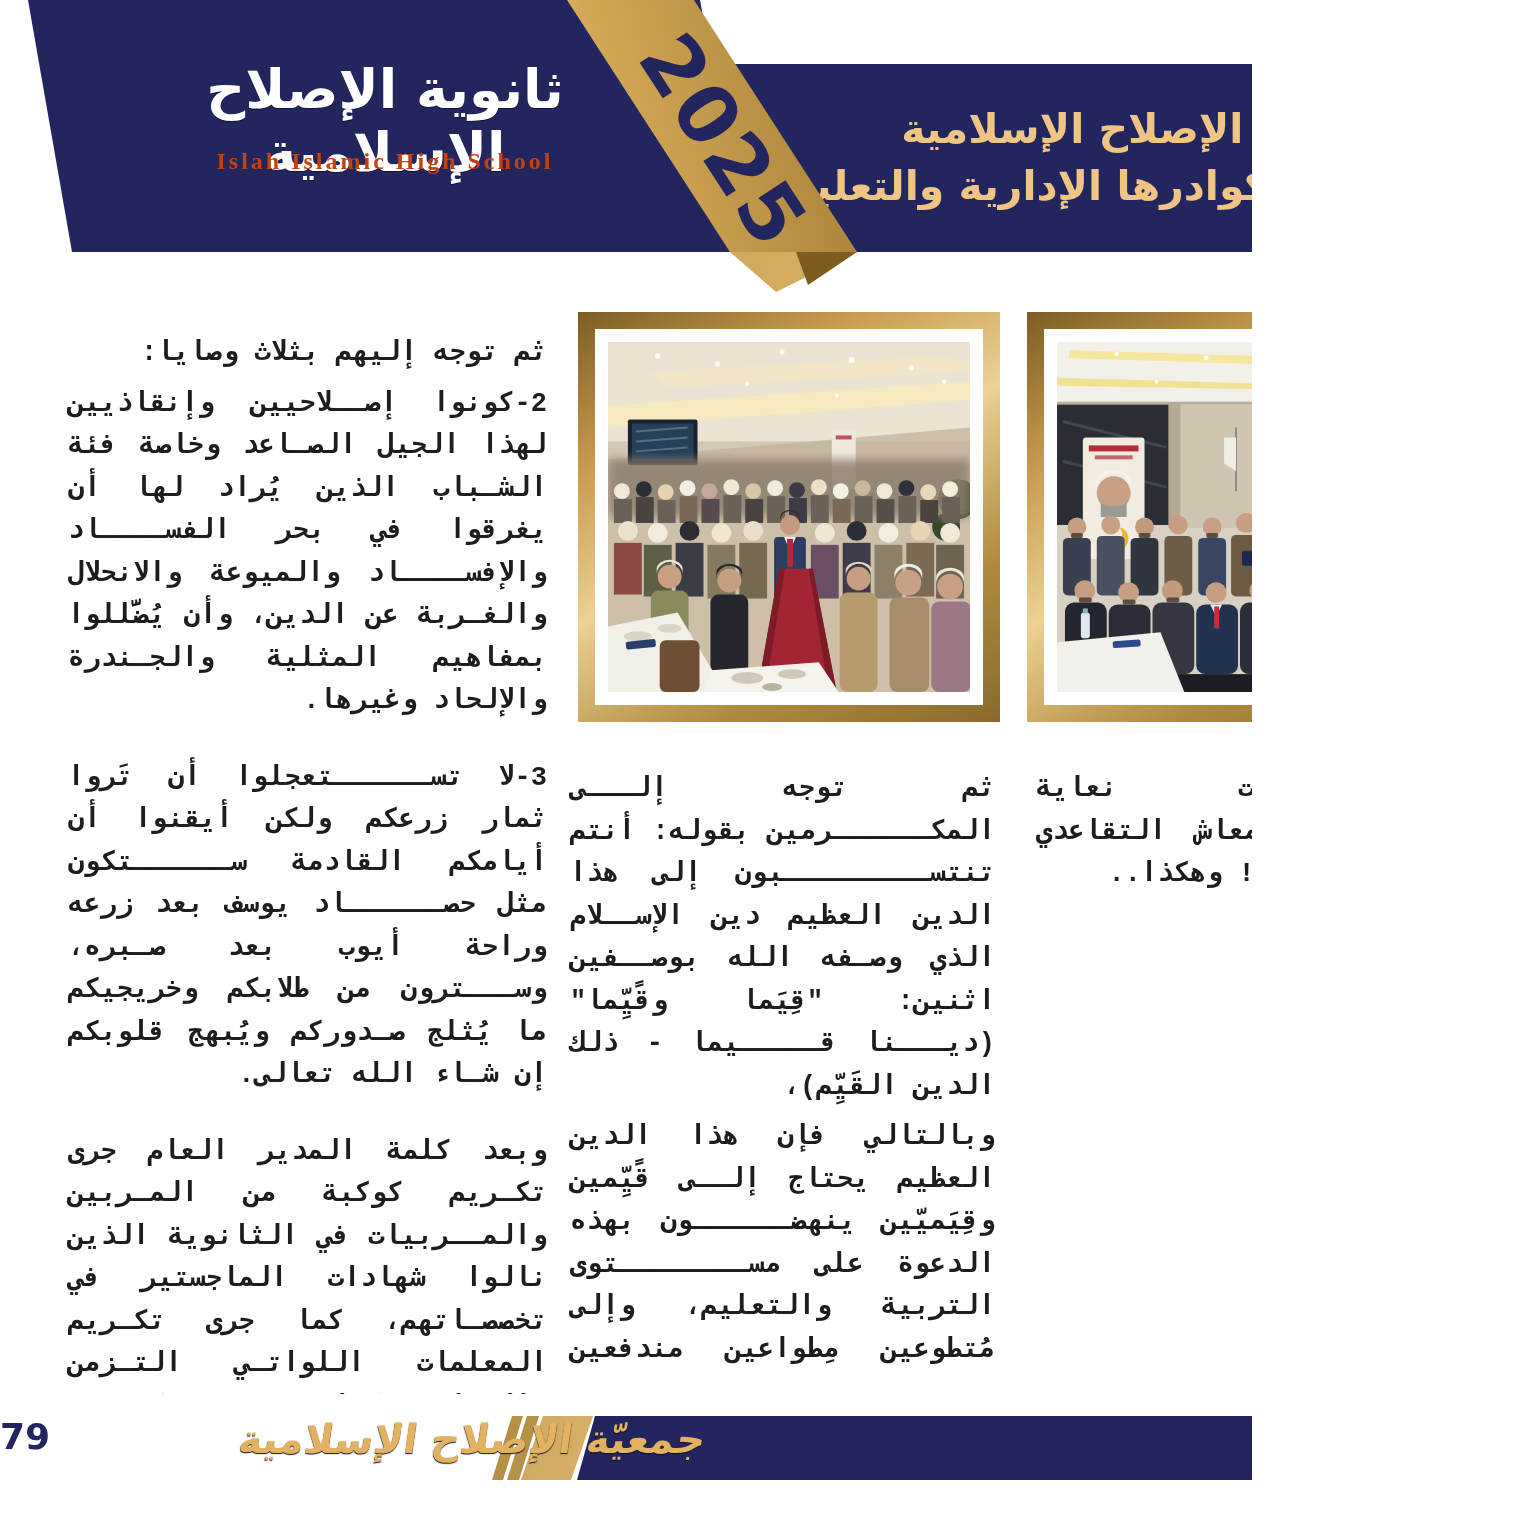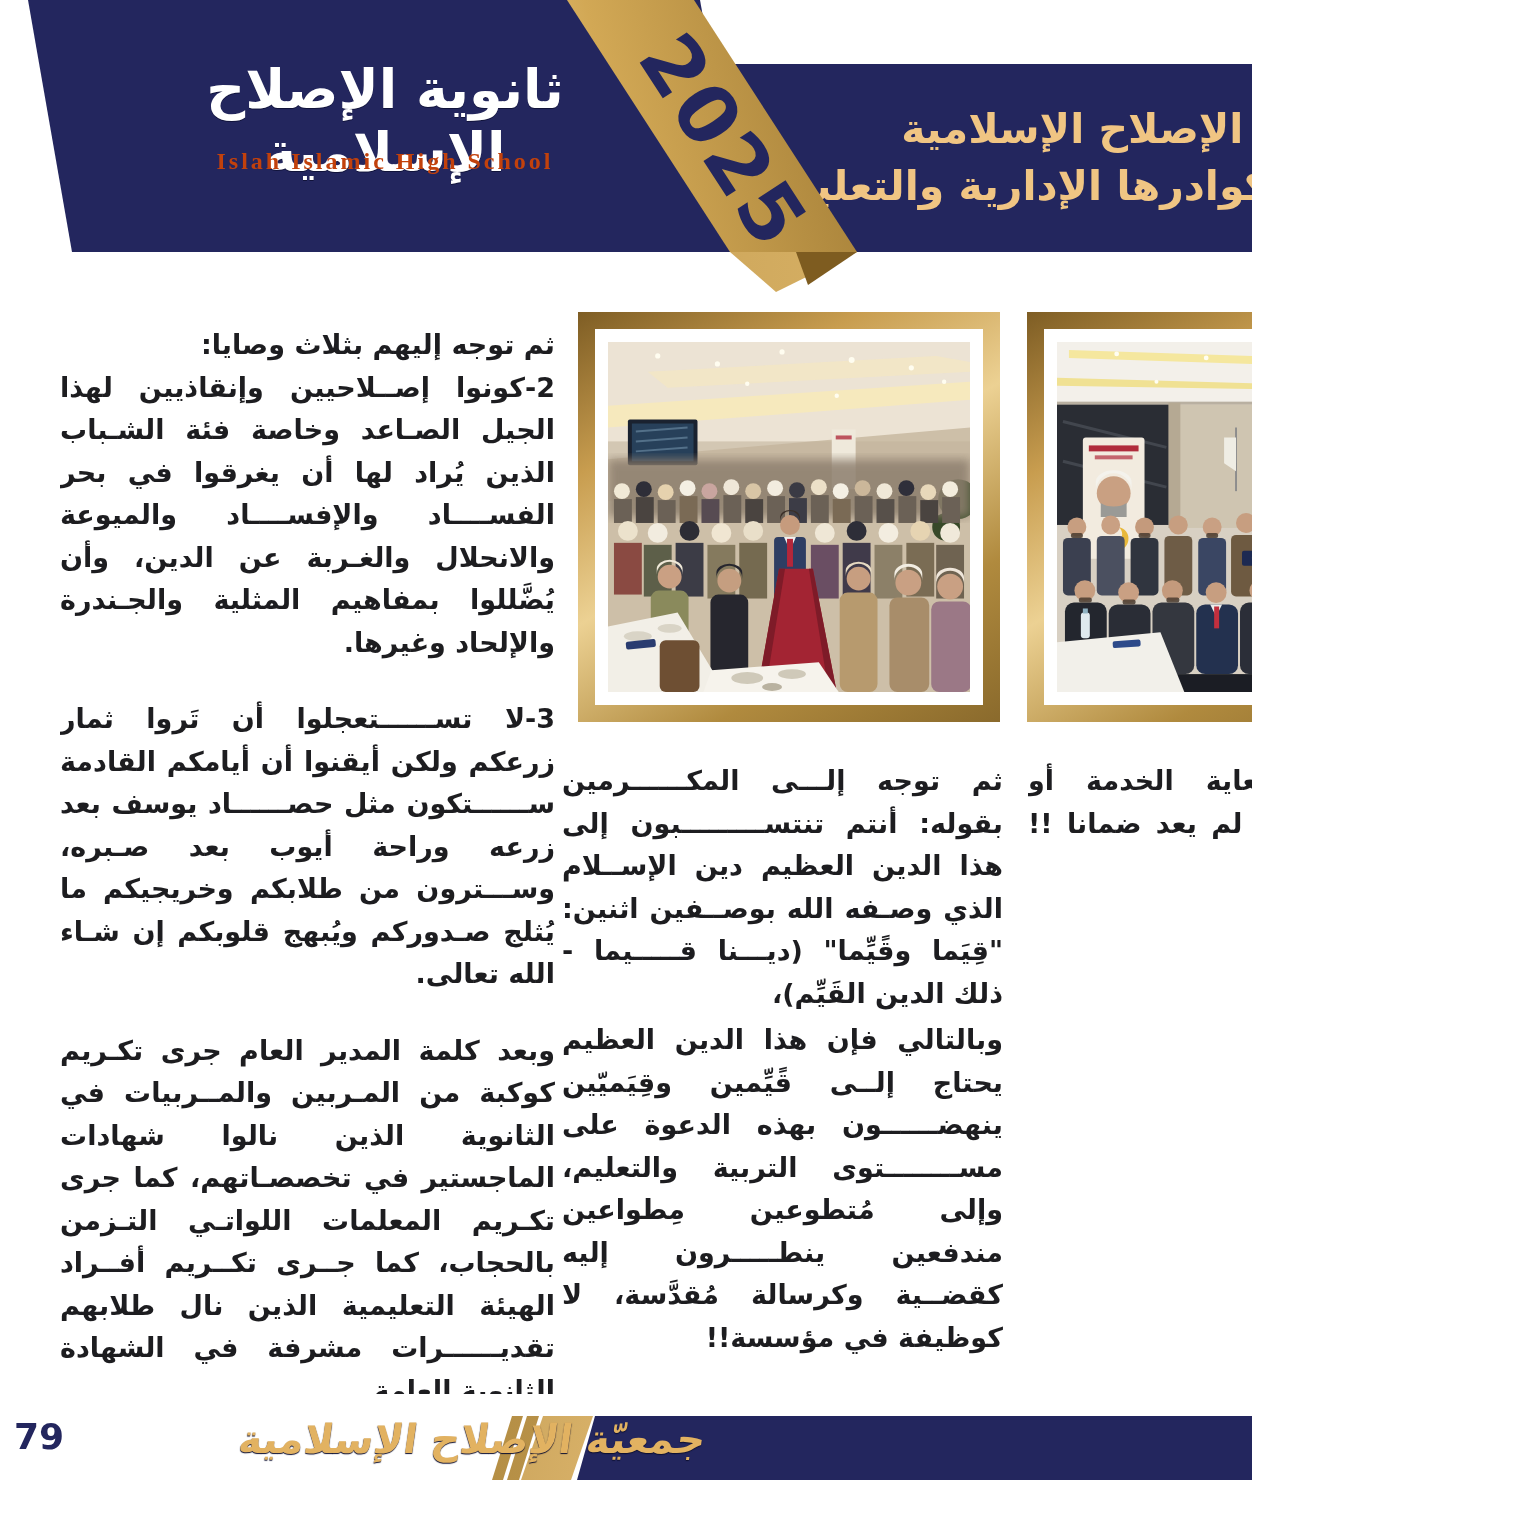--- a/index.html
+++ b/index.html
@@ -34,37 +34,37 @@
   .photo{position:absolute;margin:0;box-sizing:border-box;padding:17px;
          background:linear-gradient(150deg,#7e5d24 0%,#c89d4f 25%,#ecd193 48%,#b08a3e 75%,#8a6a2c 100%);}
   .photo-inner{width:100%;height:100%;background:#ffffff;padding:13px;box-sizing:border-box;}
   .photo-inner svg{display:block;width:100%;height:100%;}
   .photo.midp{left:578px;top:312px;width:422px;height:410px;}
   .photo.rightp{left:1027px;top:312px;width:429px;height:410px;}
 
   
   .col{position:absolute;direction:rtl;text-align:justify;color:#1d1d20;font-weight:bold;
        font-size:27px;line-height:42.5px;overflow:hidden;}
-  .col p{margin:0;}
+  .col p{margin:8px;font-family:Liberation Mono, monospace;}
   .col p.sp{margin-bottom:34px;}
   .col p.sm{margin-bottom:4px;}
   .colA{left:1028px;top:760px;width:462px;height:600px;}
   .colB{left:562px;top:760px;width:441px;height:610px;}
   .colC{left:60px;top:324px;width:495px;height:1070px;}
 
   
   .footer{position:absolute;left:0;top:1416px;width:1536px;height:70px;}
   .footer > div{position:absolute;inset:0;}
   .f-band{background:#23265e;clip-path:polygon(595px 0,1536px 0,1536px 64px,577px 64px);}
   .f-slash{background:linear-gradient(100deg,#a0792f,#e2bd74);}
   .f-s1{clip-path:polygon(512px 0,523px 0,503px 64px,492px 64px);}
   .f-s2{clip-path:polygon(527px 0,539px 0,519px 64px,507px 64px);}
   .f-pagebox{background:linear-gradient(100deg,#9a742e 0%,#d9b269 40%,#f0d597 60%,#b98f3f 100%);
              clip-path:polygon(543px 0,593px 0,571px 64px,521px 64px);}
-  .f-pagenum{position:absolute;left:521px;top:11px;width:64px;text-align:right;
+  .f-pagenum{position:absolute;left:521px;top:11px;width:64px;text-align:left;
              color:#23265e;font-size:36px;font-weight:bold;}
   .f-callig{position:absolute;left:595px;top:8px;width:941px;text-align:center;color:#e2b261;
             font-size:40px;font-weight:bold;direction:rtl;transform:skewX(-8deg);
             text-shadow:0 1px 1px #0d0f30;}
 </style>
 </head>
 <body>
 
 <div class="page">
 

